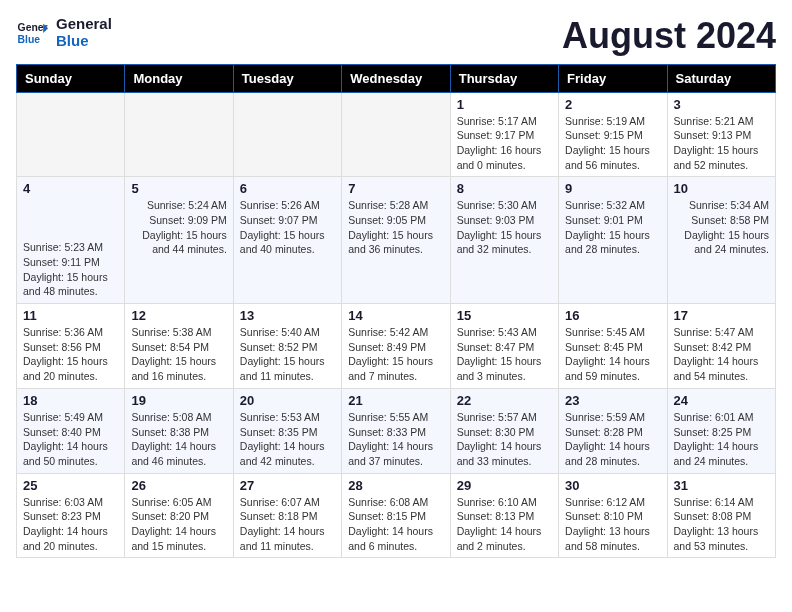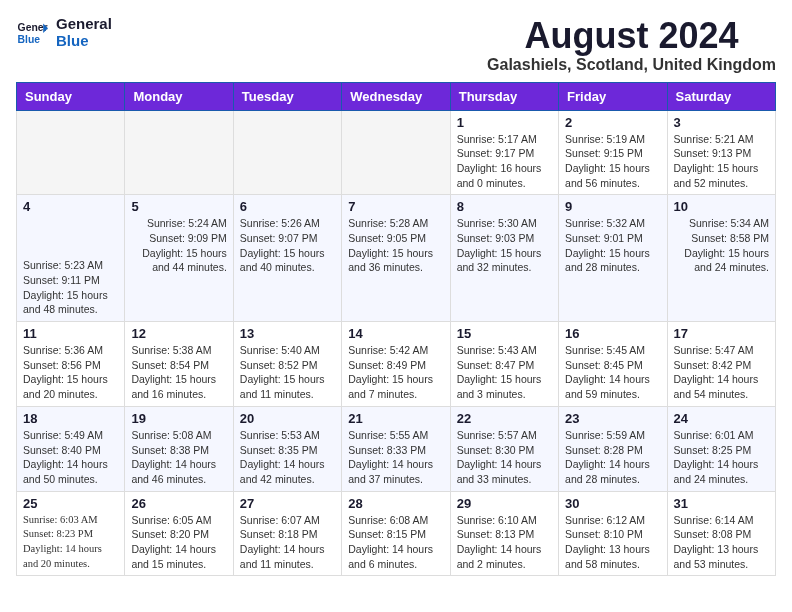--- a/index.html
+++ b/index.html
@@ -39,21 +39,21 @@
       font-size: 16px;
       color: #333;
       font-weight: bold;
     }
     .calendar {
       width: 100%;
       border-collapse: collapse;
       border: 1px solid #ccc;
     }
     .calendar th {
-      background-color: #6d28d9;
+      background-color: #000000;
       color: white;
       text-align: left;
       padding: 6px 8px;
       font-size: 13px;
       border: 1px solid #1a5aad;
     }
     .calendar td {
       vertical-align: top;
       border: 1px solid #ddd;
       padding: 4px 6px;
@@ -94,21 +94,20 @@
       <text x="2" y="32" font-size="13" font-weight="bold" fill="#1565c0" font-family="Arial">Blue</text>
       <polygon points="34,8 40,14 34,20" fill="#1565c0"></polygon>
     </svg>
     <div style="display:flex;flex-direction:column;margin-left:4px;">
       <span style="font-size:15px;font-weight:bold;color:#1a1a2e;line-height:1.1;">General</span>
       <span style="font-size:15px;font-weight:bold;color:#1565c0;line-height:1.1;">Blue</span>
     </div>
   </div>
   <div class="title-area">
     <div class="main-title">August 2024</div>
-    <div class="subtitle">Galashiels, Scotland, United Kingdom</div>
   </div>
 </div>
 
 <table class="calendar">
   <thead>
     <tr id="header-row">
         <th>Sunday</th>
         <th>Monday</th>
         <th>Tuesday</th>
         <th>Wednesday</th>
@@ -294,21 +293,21 @@
           <div class="day-number">24</div>
           <div class="day-info" style="white-space: pre-line;">Sunrise: 6:01 AM
 Sunset: 8:25 PM
 Daylight: 14 hours
 and 24 minutes.</div>
         </td>
       </tr>
       <tr class="row-odd">
         <td>
           <div class="day-number">25</div>
-          <div class="day-info" style="white-space: pre-line; font-family: Liberation Serif, serif;">Sunrise: 6:03 AM
+          <div class="day-info" style="white-space: pre-line;">Sunrise: 6:03 AM
 Sunset: 8:23 PM
 Daylight: 14 hours
 and 20 minutes.</div>
         </td>
         <td>
           <div class="day-number">26</div>
           <div class="day-info" style="white-space: pre-line;">Sunrise: 6:05 AM
 Sunset: 8:20 PM
 Daylight: 14 hours
 and 15 minutes.</div>

